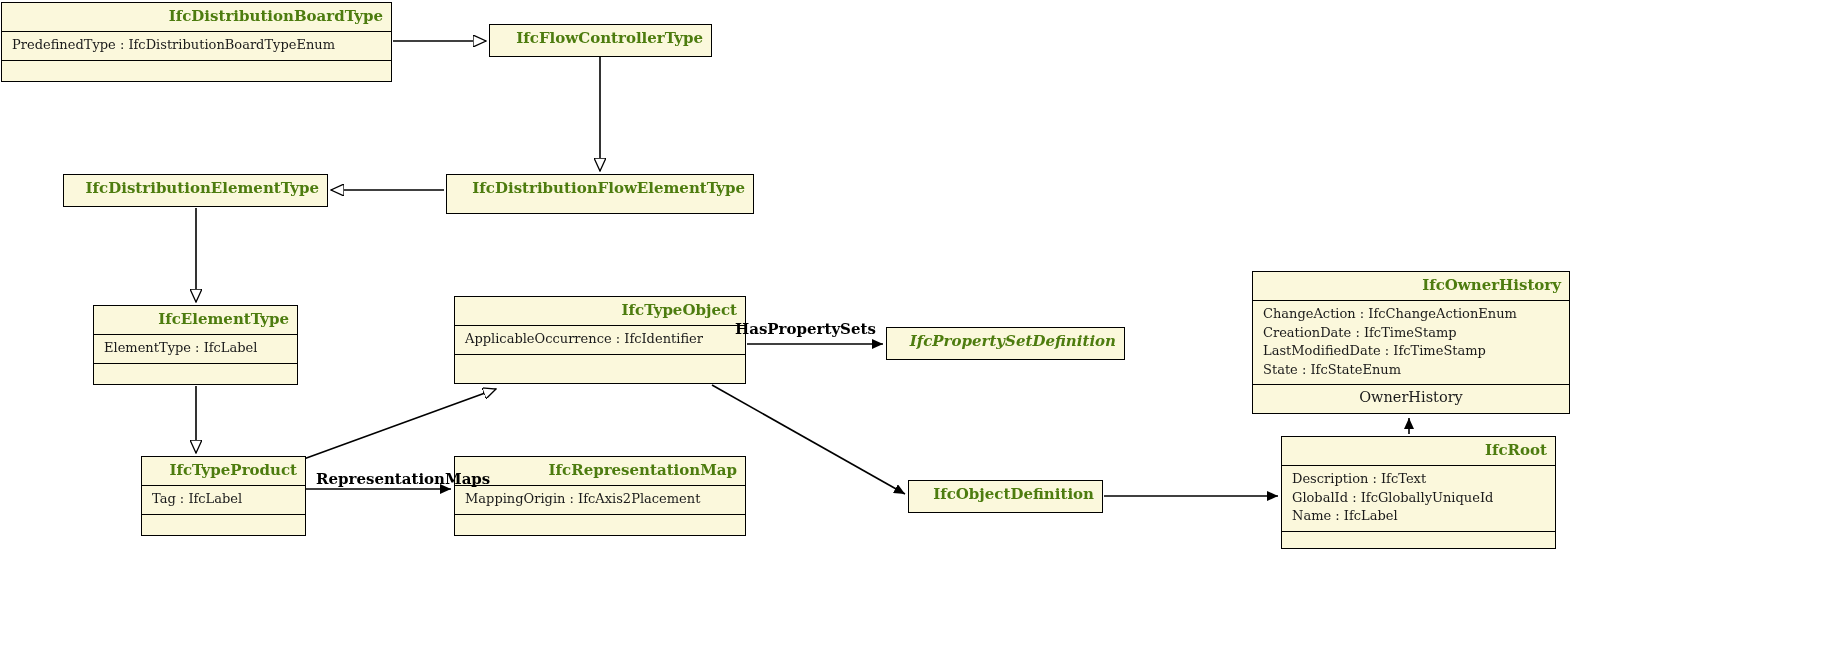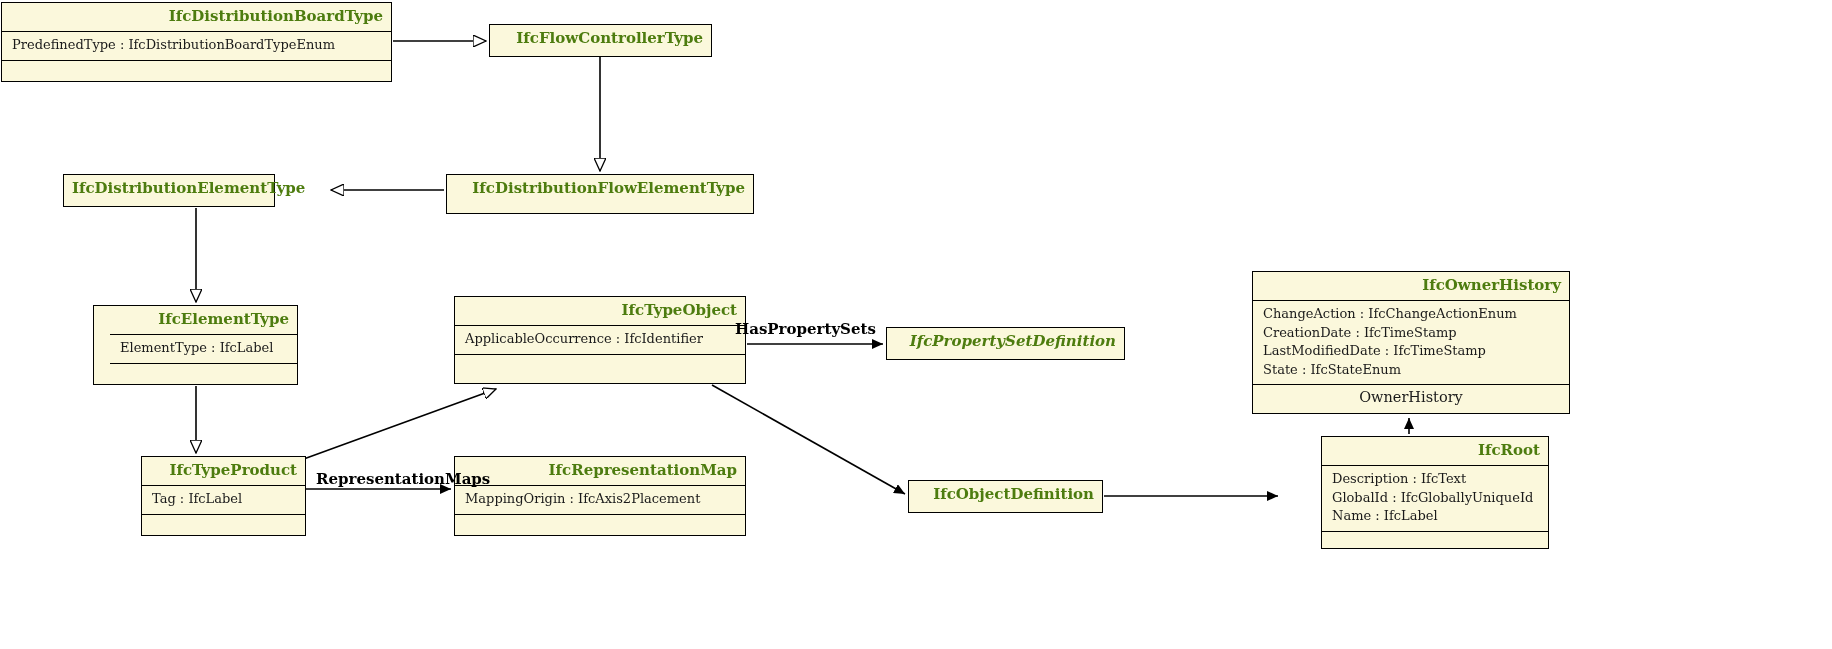--- a/index.html
+++ b/index.html
@@ -143,27 +143,27 @@
         <div class="uml-sep"></div>
         <div class="uml-attrs">
           <div class="uml-attr">PredefinedType : IfcDistributionBoardTypeEnum</div>
         </div>
         <div class="uml-sep"></div>
         <div class="uml-ops"></div>
       </div>
       <div class="uml-class" style="left: 489px; top: 24px; width: 223px; height: 33px;">
         <div class="uml-title">IfcFlowControllerType</div>
       </div>
-      <div class="uml-class" style="left: 63px; top: 174px; width: 212px; height: 33px;">
+      <div class="uml-class" style="left: 63px; top: 174px; width: 265px; height: 33px;">
         <div class="uml-title">IfcDistributionElementType</div>
       </div>
       <div class="uml-class" style="left: 446px; top: 174px; width: 308px; height: 40px;">
         <div class="uml-title">IfcDistributionFlowElementType</div>
       </div>
-      <div class="uml-class" style="left: 93px; top: 305px; width: 205px; height: 80px; padding-left: 16px;">
+      <div class="uml-class" style="left: 93px; top: 305px; width: 205px; height: 80px;">
         <div class="uml-title">IfcElementType</div>
         <div class="uml-sep"></div>
         <div class="uml-attrs">
           <div class="uml-attr">ElementType : IfcLabel</div>
         </div>
         <div class="uml-sep"></div>
         <div class="uml-ops"></div>
       </div>
       <div class="uml-class" style="left: 454px; top: 296px; width: 292px; height: 88px;">
         <div class="uml-title">IfcTypeObject</div>
@@ -205,21 +205,21 @@
         <div class="uml-sep"></div>
         <div class="uml-attrs">
           <div class="uml-attr">MappingOrigin : IfcAxis2Placement</div>
         </div>
         <div class="uml-sep"></div>
         <div class="uml-ops"></div>
       </div>
       <div class="uml-class" style="left: 908px; top: 480px; width: 195px; height: 33px;">
         <div class="uml-title">IfcObjectDefinition</div>
       </div>
-      <div class="uml-class" style="left: 1281px; top: 436px; width: 228px; height: 113px; margin-left: 40px;">
+      <div class="uml-class" style="left: 1281px; top: 436px; width: 275px; height: 113px;">
         <div class="uml-title">IfcRoot</div>
         <div class="uml-sep"></div>
         <div class="uml-attrs">
           <div class="uml-attr">Description : IfcText</div>
           <div class="uml-attr">GlobalId : IfcGloballyUniqueId</div>
           <div class="uml-attr">Name : IfcLabel</div>
         </div>
         <div class="uml-sep"></div>
         <div class="uml-ops"></div>
       </div>

